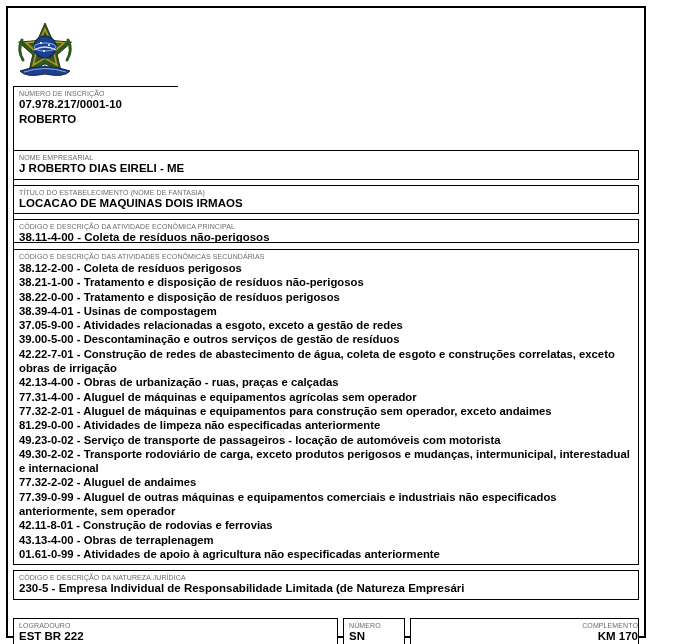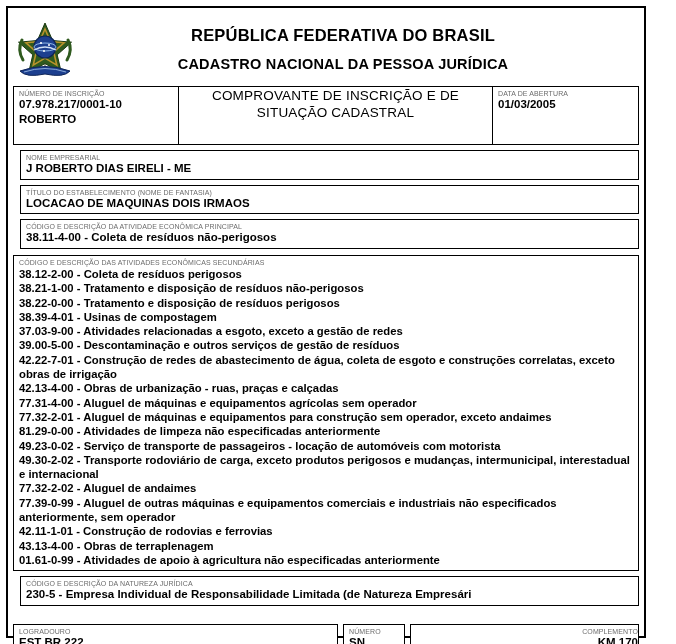--- a/index.html
+++ b/index.html
@@ -93,20 +93,21 @@
     line-height: 13px;
     padding: 0 0 2px 5px;
     white-space: nowrap;
   }
 
   
   .row-ident {
     display: flex;
     height: 59px;
     margin: 0 1px 0 1px;
+    flex-direction: column;
   }
   .cell-inscricao {
     width: 165px;
     flex: 0 0 165px;
     border: 1px solid #000;
     border-right: none;
     box-sizing: border-box;
   }
   .cell-comprovante {
     flex: 1 1 auto;
@@ -126,25 +127,25 @@
   }
   .cell-data {
     width: 147px;
     flex: 0 0 147px;
     border: 1px solid #000;
     box-sizing: border-box;
   }
 
   
   .field-block {
-    margin: 5px 1px 0 8px;
+    margin: 5px 1px 0 1px;
   }
   .h-nome      { height: 30px; }
   .h-titulo    { height: 29px; }
-  .h-principal { height: 30px; }
+  .h-principal { height: 24px; }
   .h-natureza  { height: 30px; }
 
   
   .h-secundarias {
     margin: 6px 1px 0 1px;
     min-height: 258px;
   }
   .act-list {
     padding: 0 4px 3px 5px;
   }
@@ -199,24 +200,20 @@
           <circle cx="35" cy="31" r="1" fill="#ffffff"></circle>
           <circle cx="30" cy="37" r="1" fill="#ffffff"></circle>
 
           <path d="M6 57 Q31 48 56 57 Q50 64 31 60 Q12 64 6 57 Z" fill="#1c3f8f" stroke="#0f2557" stroke-width="1"></path>
           <path d="M10 58 Q31 51 52 58" fill="none" stroke="#a8c6ea" stroke-width="0.8"></path>
 
           <path d="M8 26 Q3 36 9 46" fill="none" stroke="#2f5a1e" stroke-width="3" stroke-linecap="round"></path>
           <path d="M54 26 Q59 36 53 46" fill="none" stroke="#2f5a1e" stroke-width="3" stroke-linecap="round"></path>
         </svg>
       </div>
-      <div class="header-titles">
-        <div class="title-main">REPÚBLICA FEDERATIVA DO BRASIL</div>
-        <div class="title-sub">CADASTRO NACIONAL DA PESSOA JURÍDICA</div>
-      </div>
     </div>
 
     <div class="row-ident">
       <div class="cell-inscricao">
         <div class="cap">NÚMERO DE INSCRIÇÃO</div>
         <div class="val">07.978.217/0001-10</div>
         <div class="val">ROBERTO</div>
       </div>
       <div class="cell-comprovante">
         <div class="comprovante-text">
@@ -245,32 +242,32 @@
       <div class="val">38.11-4-00 - Coleta de resíduos não-perigosos</div>
     </div>
 
     <div class="box h-secundarias">
       <div class="cap">CÓDIGO E DESCRIÇÃO DAS ATIVIDADES ECONÔMICAS SECUNDÁRIAS</div>
       <div class="act-list">
           <div class="act-line">38.12-2-00 - Coleta de resíduos perigosos</div>
           <div class="act-line">38.21-1-00 - Tratamento e disposição de resíduos não-perigosos</div>
           <div class="act-line">38.22-0-00 - Tratamento e disposição de resíduos perigosos</div>
           <div class="act-line">38.39-4-01 - Usinas de compostagem</div>
-          <div class="act-line">37.03-9-00 - Atividades relacionadas a esgoto, exceto a gestão de redes</div>
+          <div class="act-line">37.05-9-00 - Atividades relacionadas a esgoto, exceto a gestão de redes</div>
           <div class="act-line">39.00-5-00 - Descontaminação e outros serviços de gestão de resíduos</div>
           <div class="act-line">42.22-7-01 - Construção de redes de abastecimento de água, coleta de esgoto e construções correlatas, exceto obras de irrigação</div>
           <div class="act-line">42.13-4-00 - Obras de urbanização - ruas, praças e calçadas</div>
           <div class="act-line">77.31-4-00 - Aluguel de máquinas e equipamentos agrícolas sem operador</div>
           <div class="act-line">77.32-2-01 - Aluguel de máquinas e equipamentos para construção sem operador, exceto andaimes</div>
           <div class="act-line">81.29-0-00 - Atividades de limpeza não especificadas anteriormente</div>
           <div class="act-line">49.23-0-02 - Serviço de transporte de passageiros - locação de automóveis com motorista</div>
           <div class="act-line">49.30-2-02 - Transporte rodoviário de carga, exceto produtos perigosos e mudanças, intermunicipal, interestadual e internacional</div>
           <div class="act-line">77.32-2-02 - Aluguel de andaimes</div>
           <div class="act-line">77.39-0-99 - Aluguel de outras máquinas e equipamentos comerciais e industriais não especificados anteriormente, sem operador</div>
-          <div class="act-line">42.11-1-01 - Construção de rodovias e ferrovias</div>
+          <div class="act-line">42.11-8-01 - Construção de rodovias e ferrovias</div>
           <div class="act-line">43.13-4-00 - Obras de terraplenagem</div>
           <div class="act-line">01.61-0-99 - Atividades de apoio à agricultura não especificadas anteriormente</div>
         </div>
     </div>
 
     <div class="field-block box h-natureza">
       <div class="cap">CÓDIGO E DESCRIÇÃO DA NATUREZA JURÍDICA</div>
       <div class="val">230-5 - Empresa Individual de Responsabilidade Limitada (de Natureza Empresári</div>
     </div>
 

